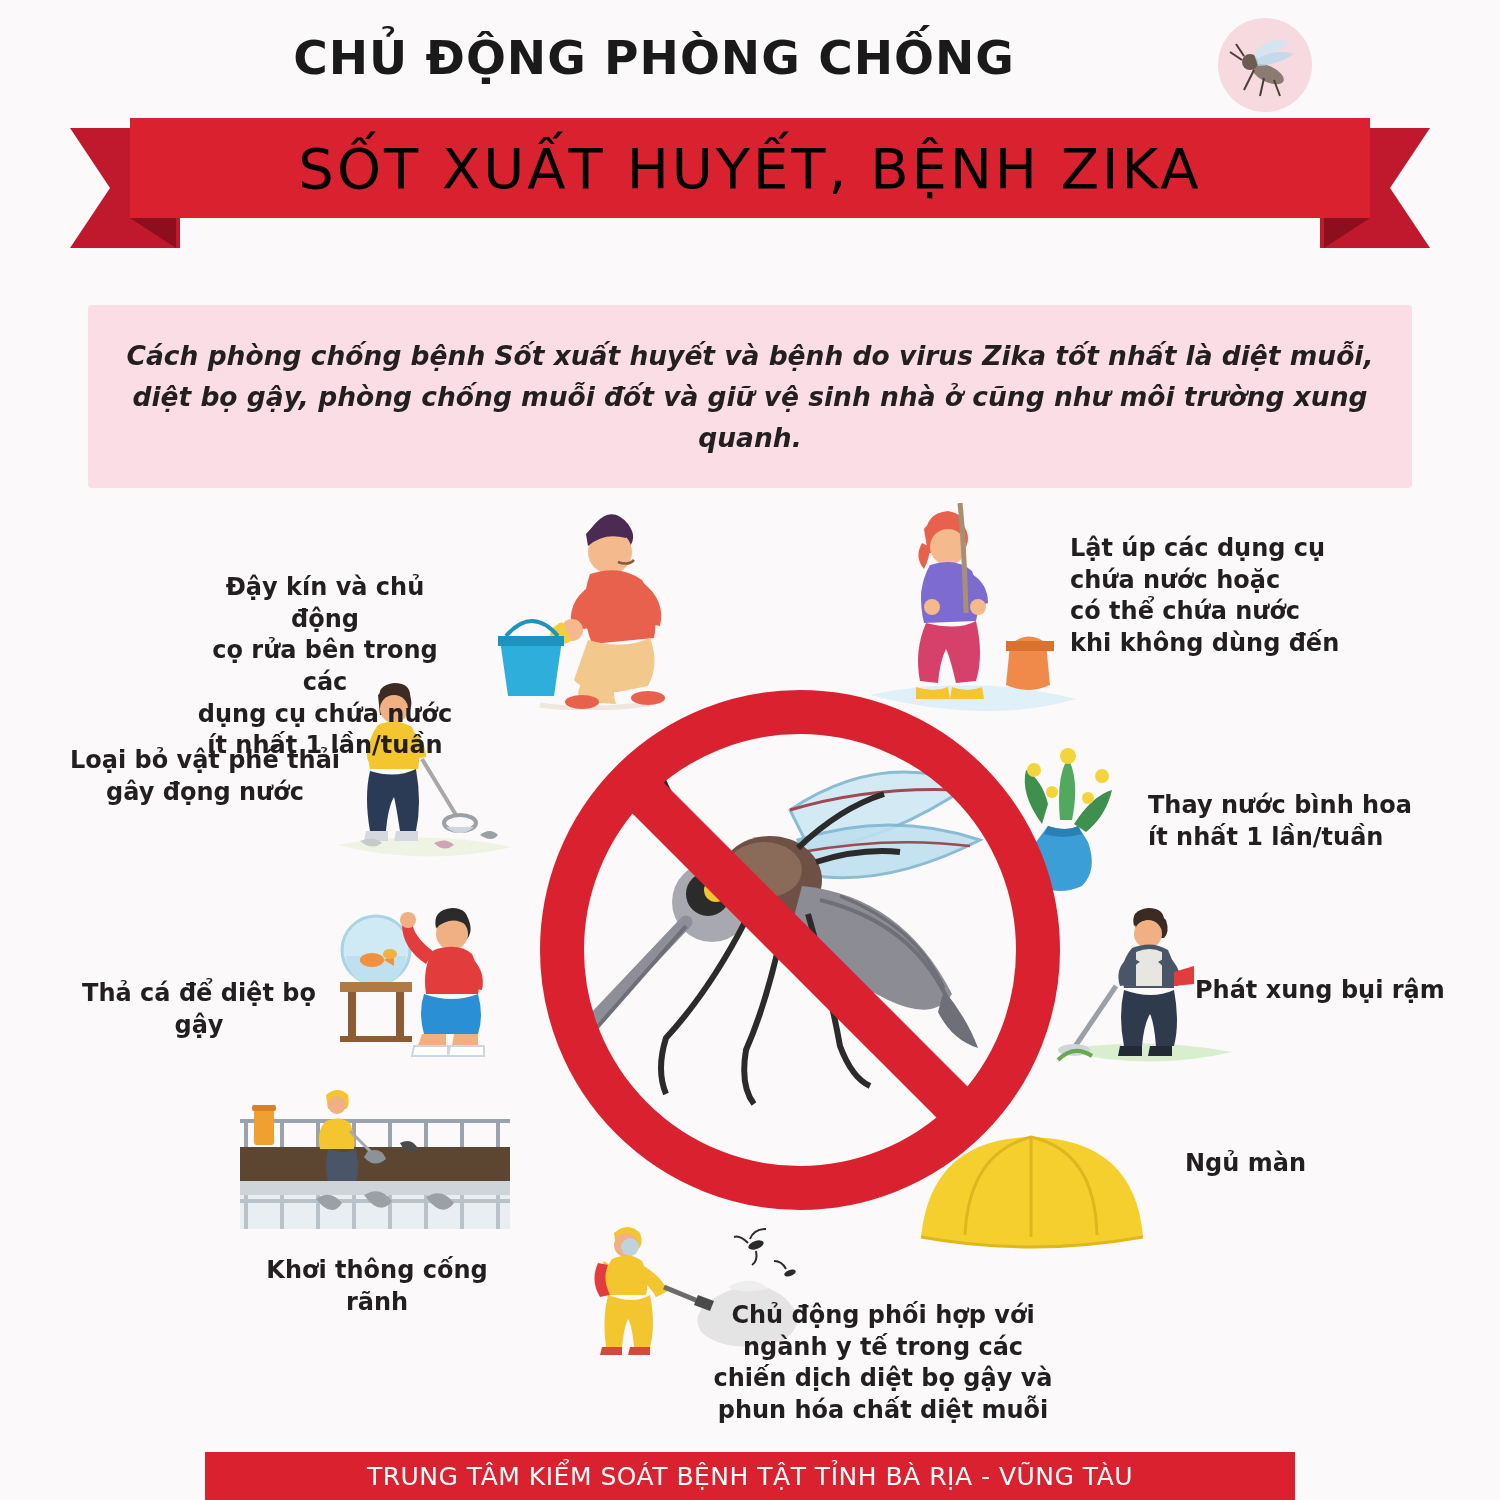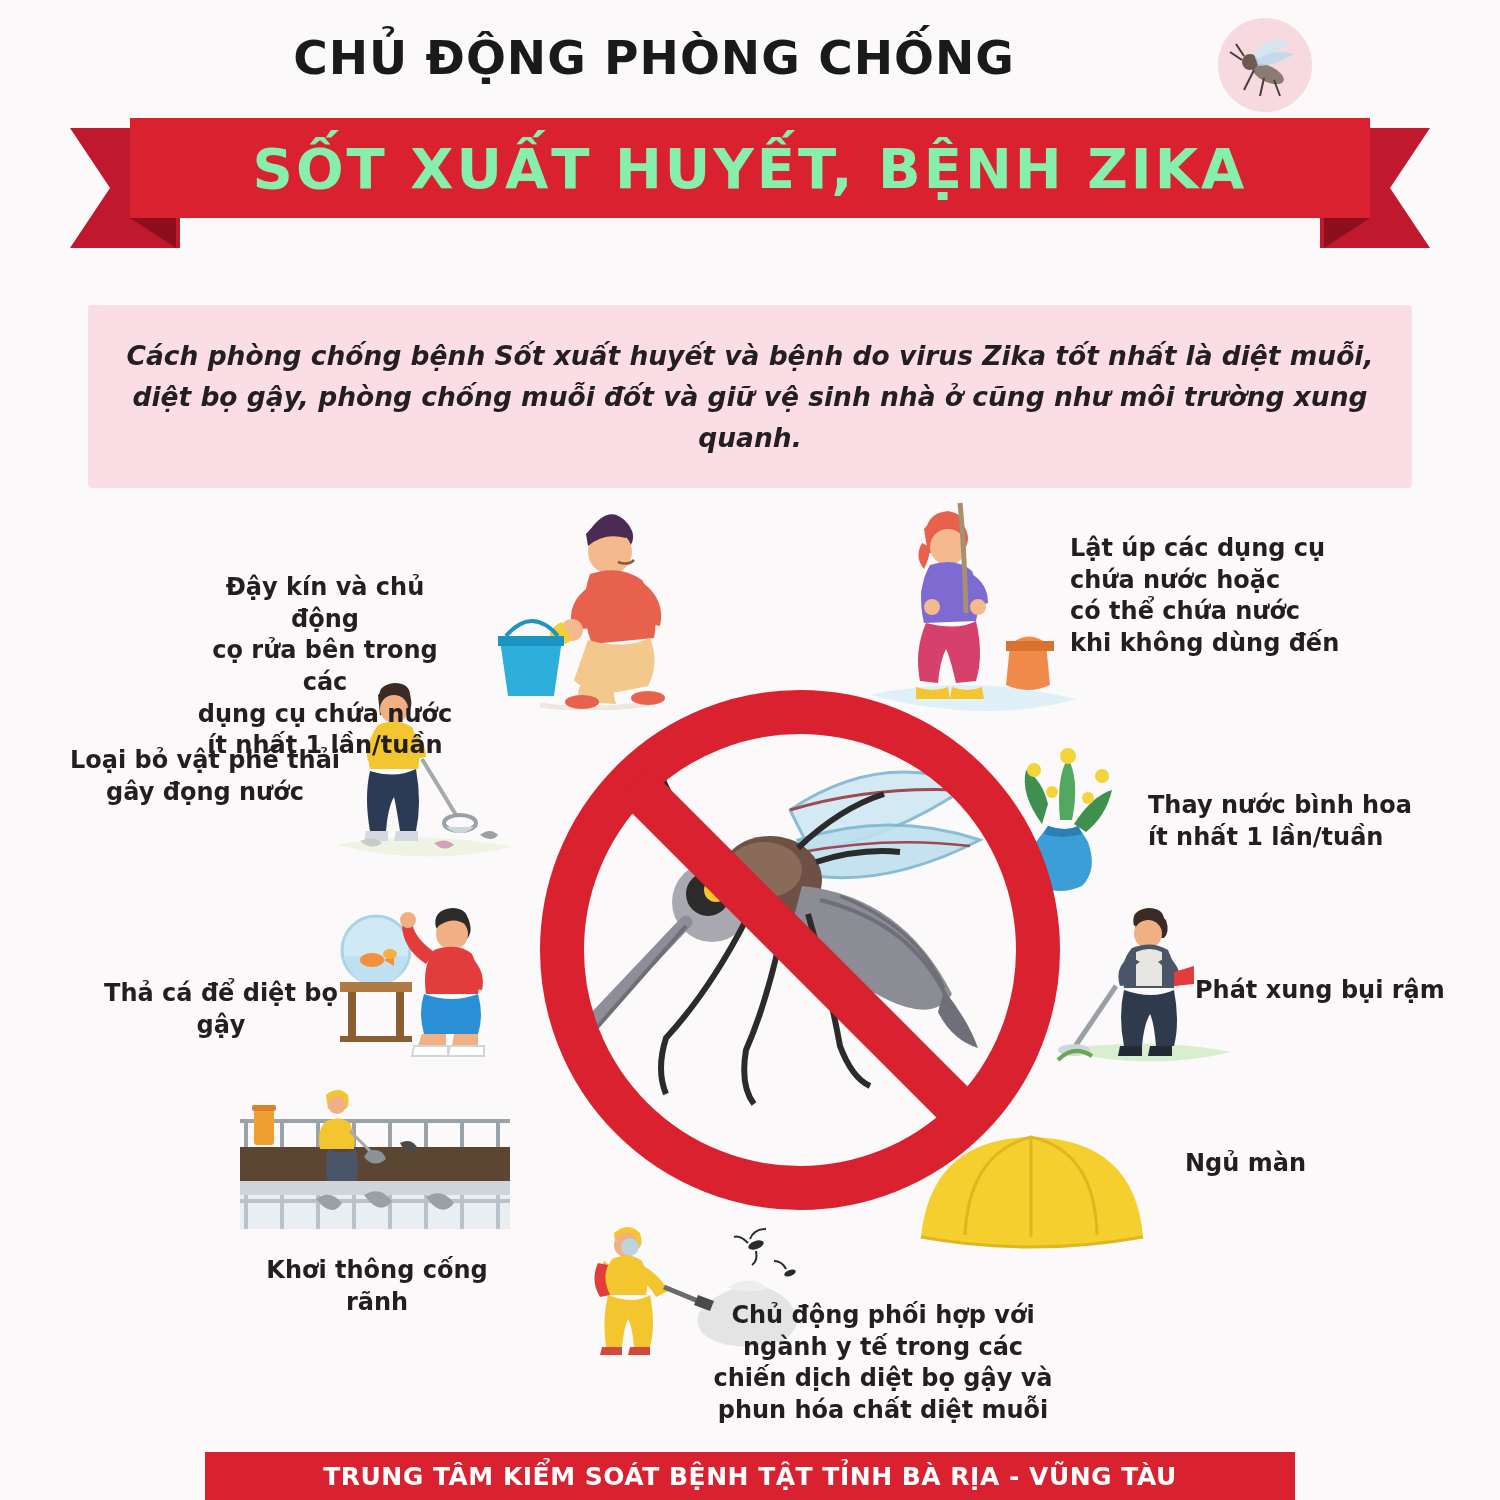--- a/index.html
+++ b/index.html
@@ -38,21 +38,21 @@
     position:absolute;right:0;top:10px;width:110px;height:120px;
     background:#c0182c;
     clip-path:polygon(0 0,100% 0,calc(100% - 40px) 50%,100% 100%,0 100%);
   }
   .ribbon-main{
     position:absolute;left:60px;top:0;width:1240px;height:100px;
     background:#d9212f;
     display:flex;align-items:center;justify-content:center;
   }
   .ribbon-main span{
-    color:#86efac;font-size:56px;font-weight:bold;letter-spacing:3px;
+    color:#000000;font-size:56px;font-weight:normal;letter-spacing:3px;
   }
   .ribbon-fold-l{
     position:absolute;left:60px;top:100px;width:46px;height:30px;
     background:#8d0f1d;
     clip-path:polygon(0 0,100% 0,100% 100%);
   }
   .ribbon-fold-r{
     position:absolute;right:60px;top:100px;width:46px;height:30px;
     background:#8d0f1d;
     clip-path:polygon(0 0,100% 0,0 100%);
@@ -76,21 +76,21 @@
   
   .label{
     position:absolute;
     font-size:24px;font-weight:bold;color:#231f20;
     line-height:1.32;
   }
   .lab-1{top:528px;left:190px;width:270px;text-align:center;margin-top:44px;}
   .lab-2{top:533px;left:1070px;width:300px;text-align:left;}
   .lab-3{top:745px;left:55px;width:300px;text-align:center;}
   .lab-4{top:790px;left:1148px;width:300px;text-align:left;}
-  .lab-5{top:978px;left:76px;width:290px;text-align:center;}
+  .lab-5{top:978px;left:54px;width:290px;text-align:center;}
   .lab-6{top:975px;left:1195px;width:260px;text-align:left;}
   .lab-7{top:1148px;left:1185px;width:200px;text-align:left;}
   .lab-8{top:1255px;left:232px;width:290px;text-align:center;}
   .lab-9{top:1300px;left:700px;width:350px;text-align:center;margin-left:8px;}
 
   
   .ill{position:absolute;}
 
   
   .sign{
@@ -106,21 +106,21 @@
     border-radius:2px;
   }
 
   
   .footer{
     position:absolute;left:205px;top:1452px;width:1090px;height:48px;
     background:#d9212f;
     display:flex;align-items:center;justify-content:center;
   }
   .footer span{
-    color:#fff;font-size:25px;font-weight:bold;letter-spacing:.5px;
+    color:#fff;font-size:25px;font-weight:normal;letter-spacing:.5px;
   }
 </style>
 </head>
 <body>
 
 <div class="poster">
 
   <div class="title-main">CHỦ ĐỘNG PHÒNG CHỐNG</div>
 
   <div class="mosquito-badge">

